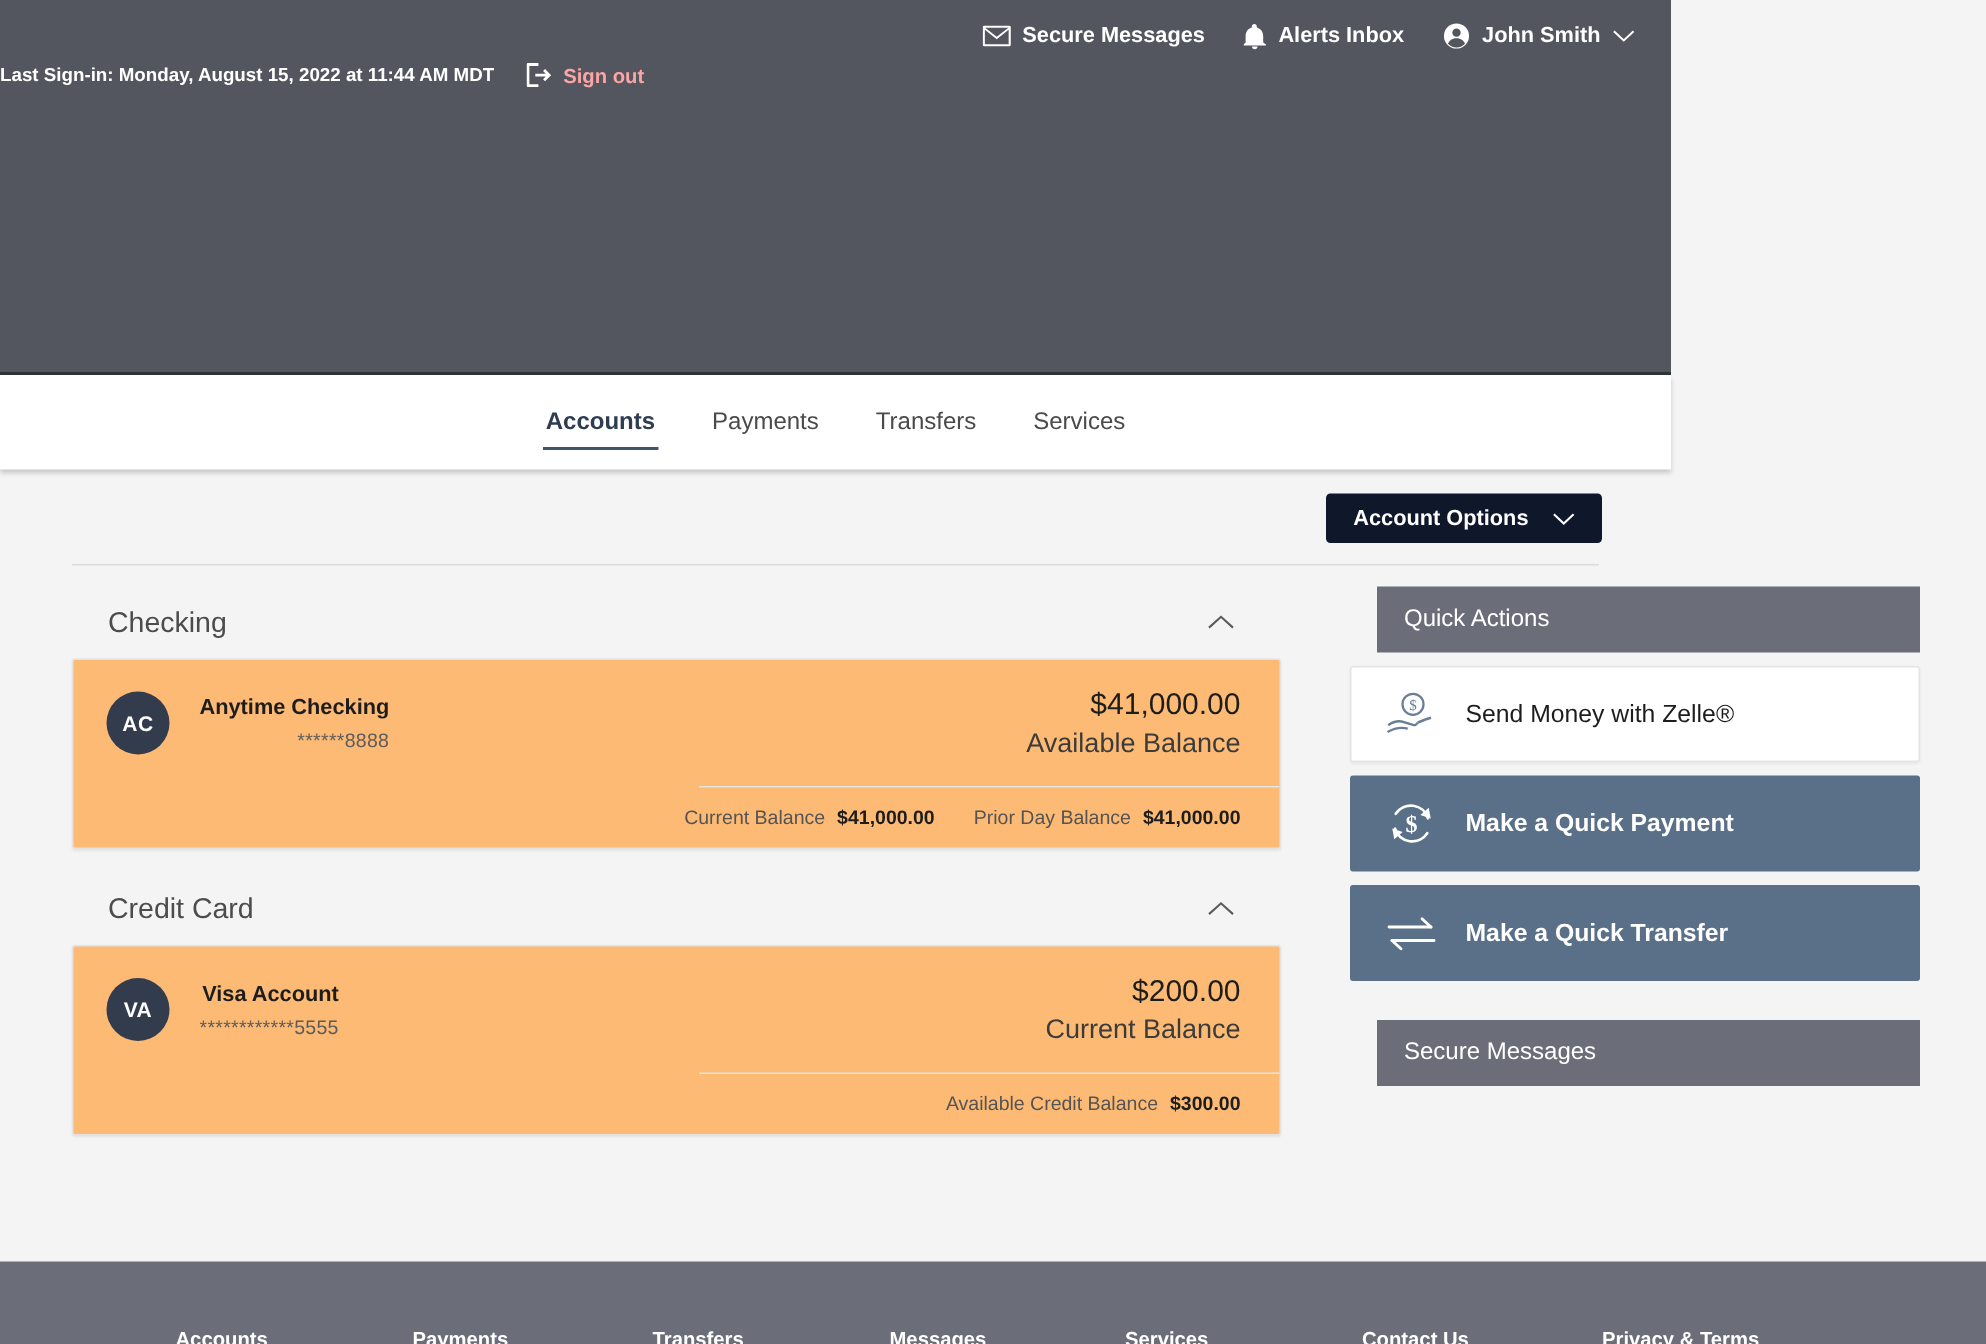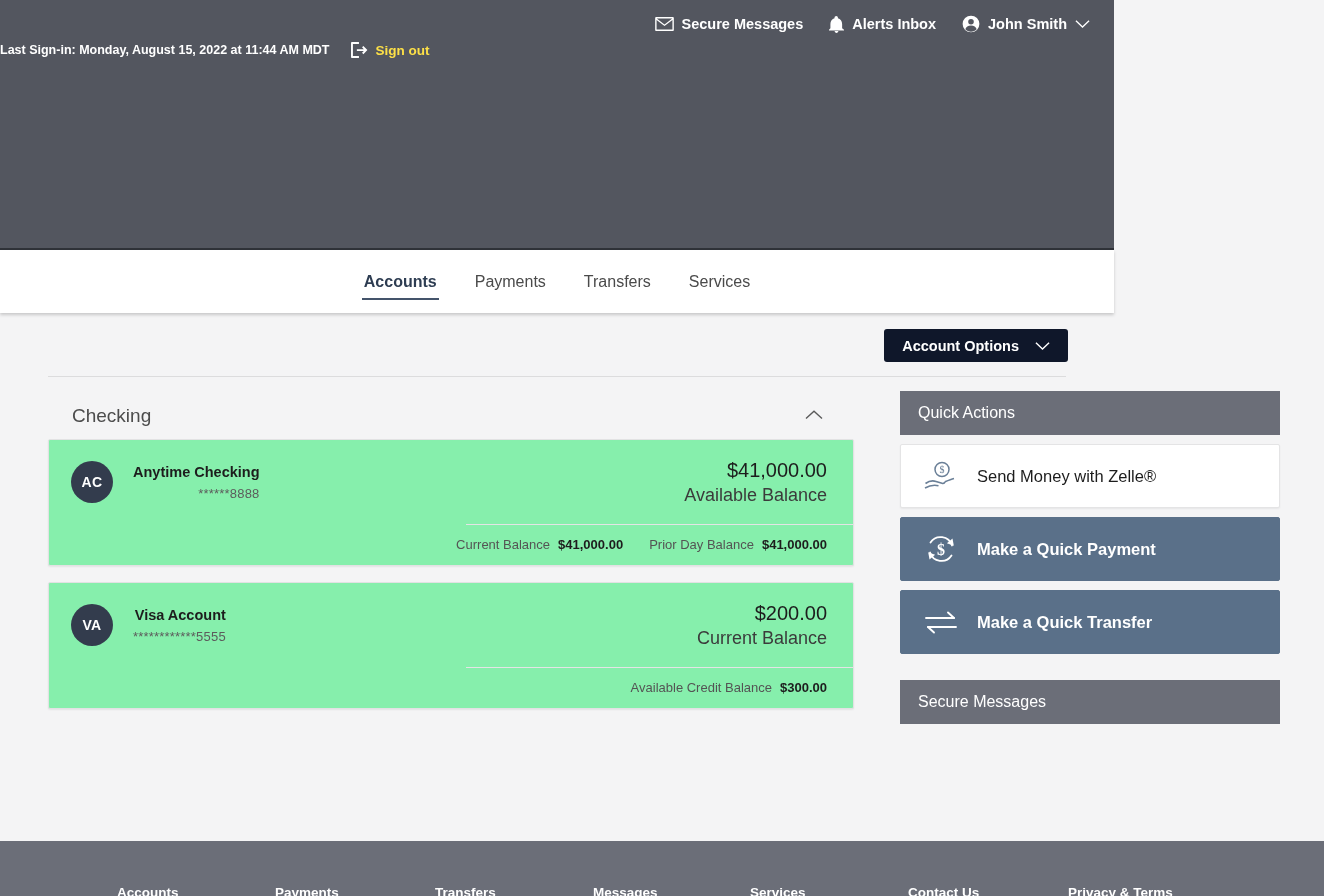--- a/index.html
+++ b/index.html
@@ -57,21 +57,21 @@
     color: #ffffff;
     font-size: 12.5px;
     font-weight: bold;
     white-space: nowrap;
   }
 
   .signout-link {
     display: flex;
     align-items: center;
     gap: 7px;
-    color: #fde047;
+    color: #fca5a5;
     font-size: 13.5px;
     font-weight: bold;
     cursor: pointer;
     white-space: nowrap;
   }
 
   .ico { display: inline-flex; align-items: center; justify-content: center; }
   .ico svg { display: block; }
 
   
@@ -176,21 +176,21 @@
   .chev-btn {
     background: none;
     border: none;
     cursor: pointer;
     padding: 4px;
     display: flex;
     align-items: center;
   }
 
   .acct-card {
-    background: #86efac;
+    background: #fdba74;
     border: 1px solid #e2e2e3;
     border-radius: 2px;
     box-shadow: 0 1px 2px rgba(0,0,0,0.07);
   }
 
   .acct-main {
     display: flex;
     align-items: center;
     padding: 18px 26px 18px 22px;
     min-height: 78px;
@@ -270,20 +270,21 @@
 
   .grp-spacer { height: 16px; }
 
   
   .panel-head {
     background: #6b6e78;
     color: #ffffff;
     font-size: 16px;
     padding: 12px 18px;
     line-height: 20px;
+    margin-left: 18px;
   }
 
   .qa-item {
     display: flex;
     align-items: center;
     gap: 18px;
     height: 64px;
     padding: 0 22px;
     margin-top: 9px;
     border-radius: 2px;
@@ -478,20 +479,28 @@
                 <span class="sub-lbl">Prior Day Balance</span>
                 <span class="sub-val">$41,000.00</span>
               </div>
             </div>
           </div>
         </div>
 
         <div class="grp-spacer"></div>
 
         <div>
+          <div class="grp-header">
+            <div class="grp-title">Credit Card</div>
+            <button class="chev-btn">
+              <svg width="20" height="12" viewBox="0 0 20 12">
+                <path fill="none" stroke="#5a5a5a" stroke-width="1.4" d="M2 9.4 10 2.2l8 7.2"></path>
+              </svg>
+            </button>
+          </div>
 
           <div class="acct-card">
             <div class="acct-main">
               <div class="avatar">VA</div>
               <div class="acct-ident">
                 <div class="acct-name">Visa Account</div>
                 <div class="acct-num">************5555</div>
               </div>
               <div class="acct-bal">
                 <div class="bal-amt">$200.00</div>

